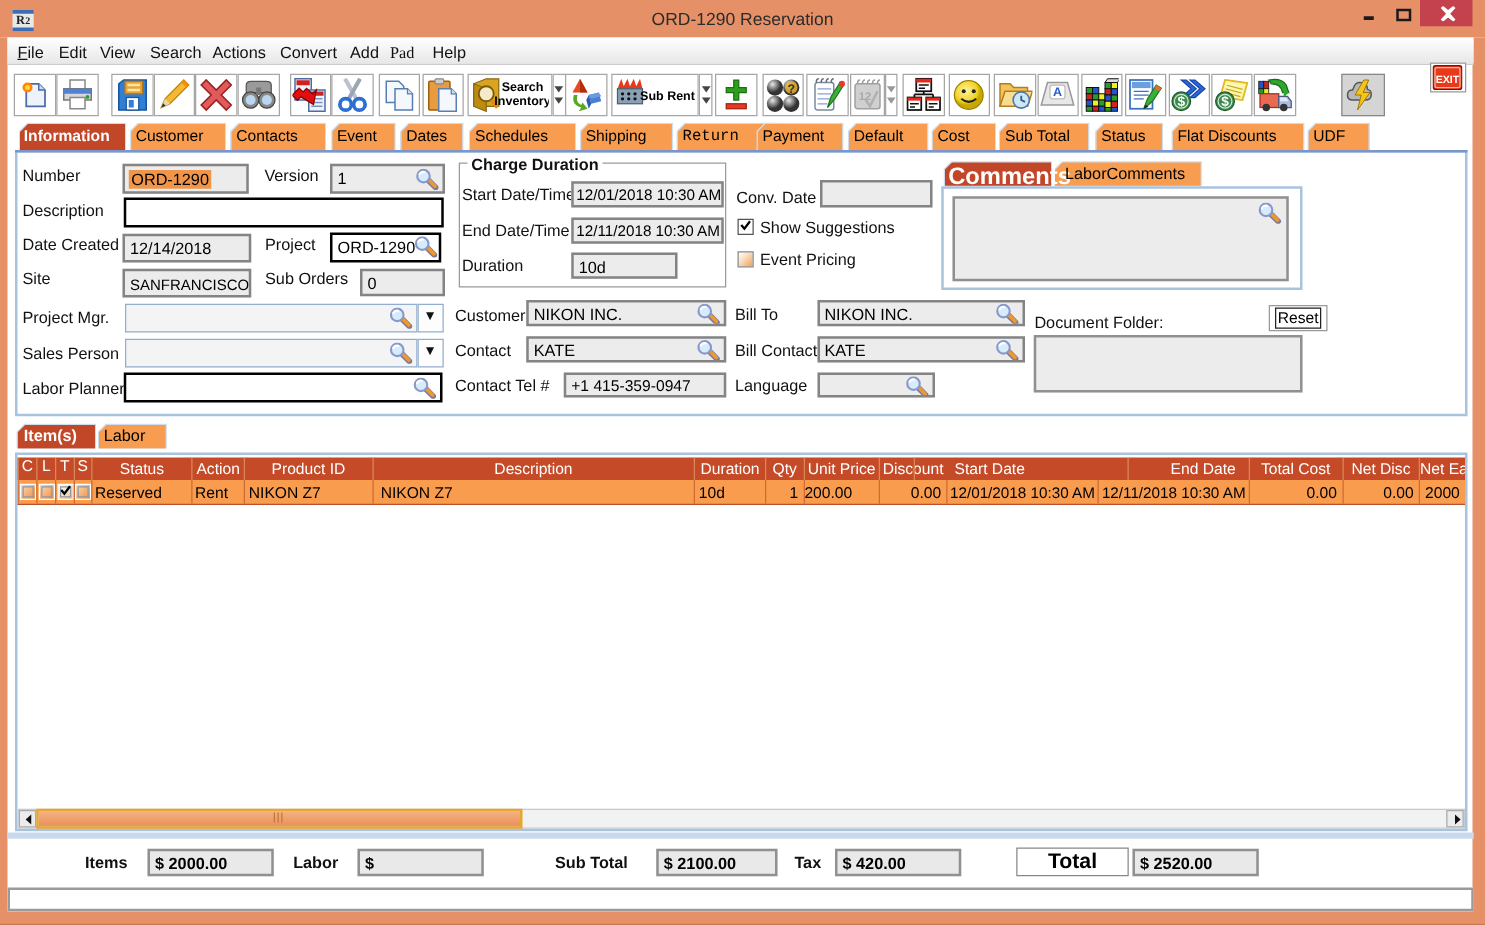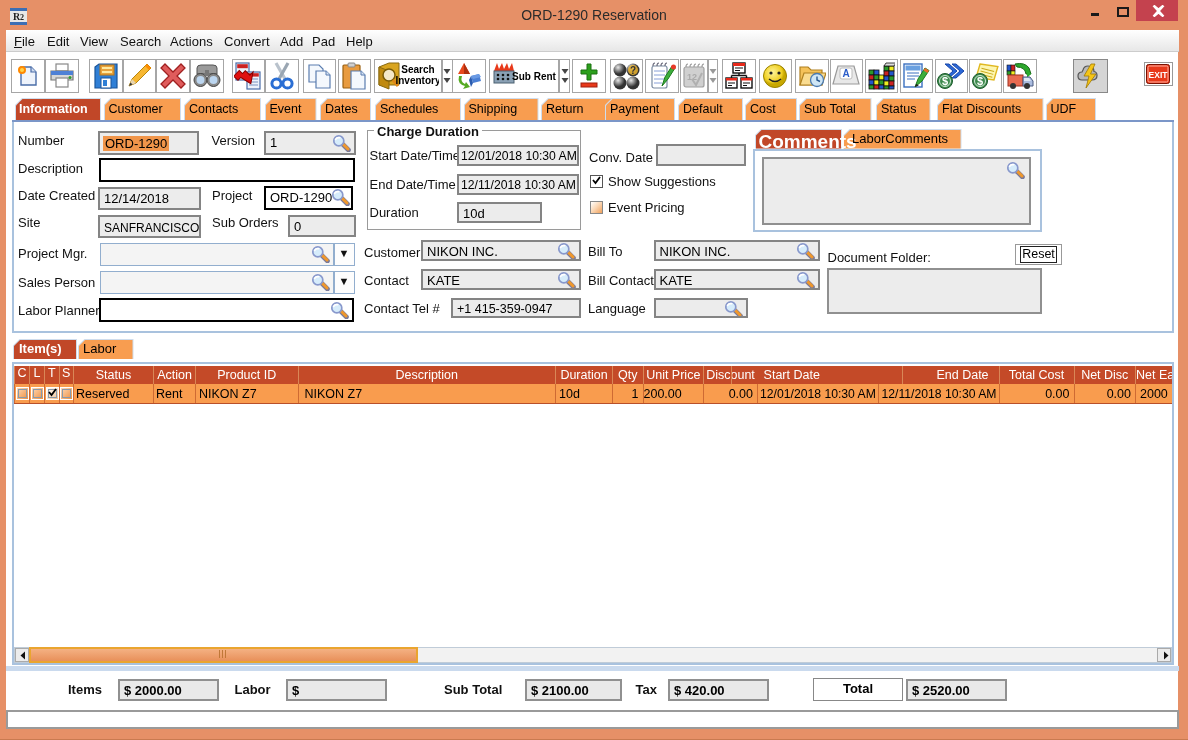--- a/index.html
+++ b/index.html
@@ -41,21 +41,21 @@
 <div class="abs" style="left:0;top:738.5px;width:1188px;height:1.5px;background:#c97a50;"></div>
 
 <div class="abs" style="left:6px;top:30px;width:1173px;height:22px;background:linear-gradient(#ffffff,#e7e7e7);border-bottom:1px solid #cccccc;"></div>
 <div class="lbl" style="left:14px;top:34px;"><span style="text-decoration:underline;">F</span>ile</div>
 <div class="lbl" style="left:47px;top:34px;">Edit</div>
 <div class="lbl" style="left:80px;top:34px;">View</div>
 <div class="lbl" style="left:120px;top:34px;">Search</div>
 <div class="lbl" style="left:170px;top:34px;">Actions</div>
 <div class="lbl" style="left:224px;top:34px;">Convert</div>
 <div class="lbl" style="left:280px;top:34px;">Add</div>
-<div class="lbl" style="left:312px;top:34px;">Pad</div>
+<div class="lbl" style="left:312px;top:34px;font-family:Liberation Serif, serif;">Pad</div>
 <div class="lbl" style="left:346px;top:34px;">Help</div>
 
 <div class="tb" style="left:10.5px;width:34px;">
 <svg width="24" height="24" viewBox="0 0 24 24">
       <path d="M5 3 H15 L20 8 V21 H5 Z" fill="#eef3fb" stroke="#4a6da8" stroke-width="1.4"></path>
       <path d="M15 3 L15 8 H20" fill="#cfdcf0" stroke="#4a6da8" stroke-width="1.2"></path>
       <circle cx="6" cy="6" r="4" fill="#ff8800"></circle>
       <circle cx="6" cy="6" r="2" fill="#ffd24a"></circle>
     </svg>
   </div>
@@ -367,21 +367,21 @@
     </svg>
   </div>
 
 <div class="tb" style="left:1073px;width:34.5px;background:#d5d5d5;border:1px solid #888;">
 <svg width="28" height="28" viewBox="0 0 28 28">
       <path d="M6 10 Q2 10 2 14 Q2 18 6 18 L16 18 Q21 18 21 13.5 Q21 10 18 9.5 Q18 4 12 4 Q8 4 7 8 Z" fill="#b8b8b8" stroke="#555" stroke-width="1.2"></path>
       <path d="M15 2 L8 14 H13 L10 26 L20 12 H14.5 L19 2 Z" fill="#f5c518" stroke="#a07800" stroke-width="0.8"></path>
     </svg>
   </div>
 
-<div class="tb" style="left:1144px;top:62px;width:28.5px;height:24px;border:1px solid #999;padding-left:21px;">
+<div class="tb" style="left:1144px;top:50px;width:28.5px;height:24px;border:1px solid #999;padding-left:21px;">
 <svg width="24" height="20" viewBox="0 0 24 20">
       <rect x="0.5" y="0.5" width="23" height="19" rx="2" fill="#e8391a" stroke="#7a1000" stroke-width="1"></rect>
       <rect x="2" y="2" width="20" height="16" rx="1.5" fill="none" stroke="#ffb0a0" stroke-width="1"></rect>
       <text x="12" y="14" font-size="8.5" font-weight="bold" fill="#fff" text-anchor="middle" font-family="Liberation Sans">EXIT</text>
     </svg>
   </div>
 
 <div class="tab act" style="left:15px;width:86px;">
     <div class="o"></div>
     <div class="i"></div>
@@ -410,21 +410,21 @@
 <div class="tab" style="left:375px;width:86px;">
     <div class="o"></div>
     <div class="i"></div>
     <div class="t">Schedules</div>
   </div>
 <div class="tab" style="left:463.5px;width:75px;">
     <div class="o"></div>
     <div class="i"></div>
     <div class="t">Shipping</div>
   </div>
-<div class="tab" style="left:541px;width:82px;">
+<div class="tab" style="left:541px;width:82px;font-family:Liberation Mono, monospace;">
     <div class="o"></div>
     <div class="i"></div>
     <div class="t">Return</div>
   </div>
 <div class="tab" style="left:605px;width:70px;">
     <div class="o"></div>
     <div class="i"></div>
     <div class="t">Payment</div>
   </div>
 <div class="tab" style="left:678px;width:65px;">
@@ -709,18 +709,18 @@
     <span class="tx" style="font-weight:bold;">$</span>
   </div>
 <div class="lbl" style="left:444px;top:682px;font-weight:bold;">Sub Total</div>
 <div class="fld" style="left:525px;top:679px;width:97px;height:22px;border:2px solid #909090;background:#e9e9e9;">
     <span class="tx" style="font-weight:bold;">$ 2100.00</span>
   </div>
 <div class="lbl" style="left:635.5px;top:682px;font-weight:bold;">Tax</div>
 <div class="fld" style="left:668px;top:679px;width:101px;height:22px;border:2px solid #909090;background:#e9e9e9;">
     <span class="tx" style="font-weight:bold;">$ 420.00</span>
   </div>
-<div class="abs" style="left:813px;top:678px;width:90px;height:22.5px;background:#fff;border:1.5px solid #888;text-align:center;font-weight:bold;font-size:13px;line-height:20px;">Total</div>
+<div class="abs" style="left:813px;top:678px;width:90px;height:22.5px;background:#fff;border:1.5px solid #888;text-align:center;font-weight:bold;font-size:17px;line-height:20px;">Total</div>
 <div class="fld" style="left:906px;top:679px;width:101px;height:22px;border:2px solid #909090;background:#e9e9e9;">
     <span class="tx" style="font-weight:bold;">$ 2520.00</span>
   </div>
 
 <div class="abs" style="left:6px;top:710px;width:1173px;height:19px;background:#fff;border:2px solid #9a9a9a;"></div>
 
 </body></html>

